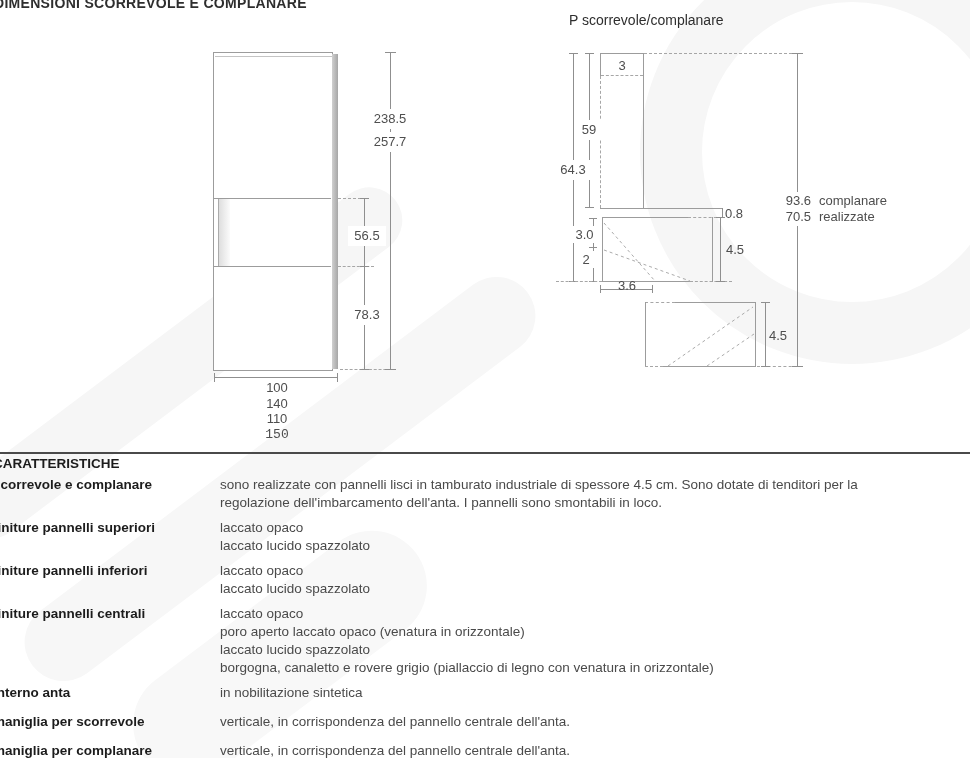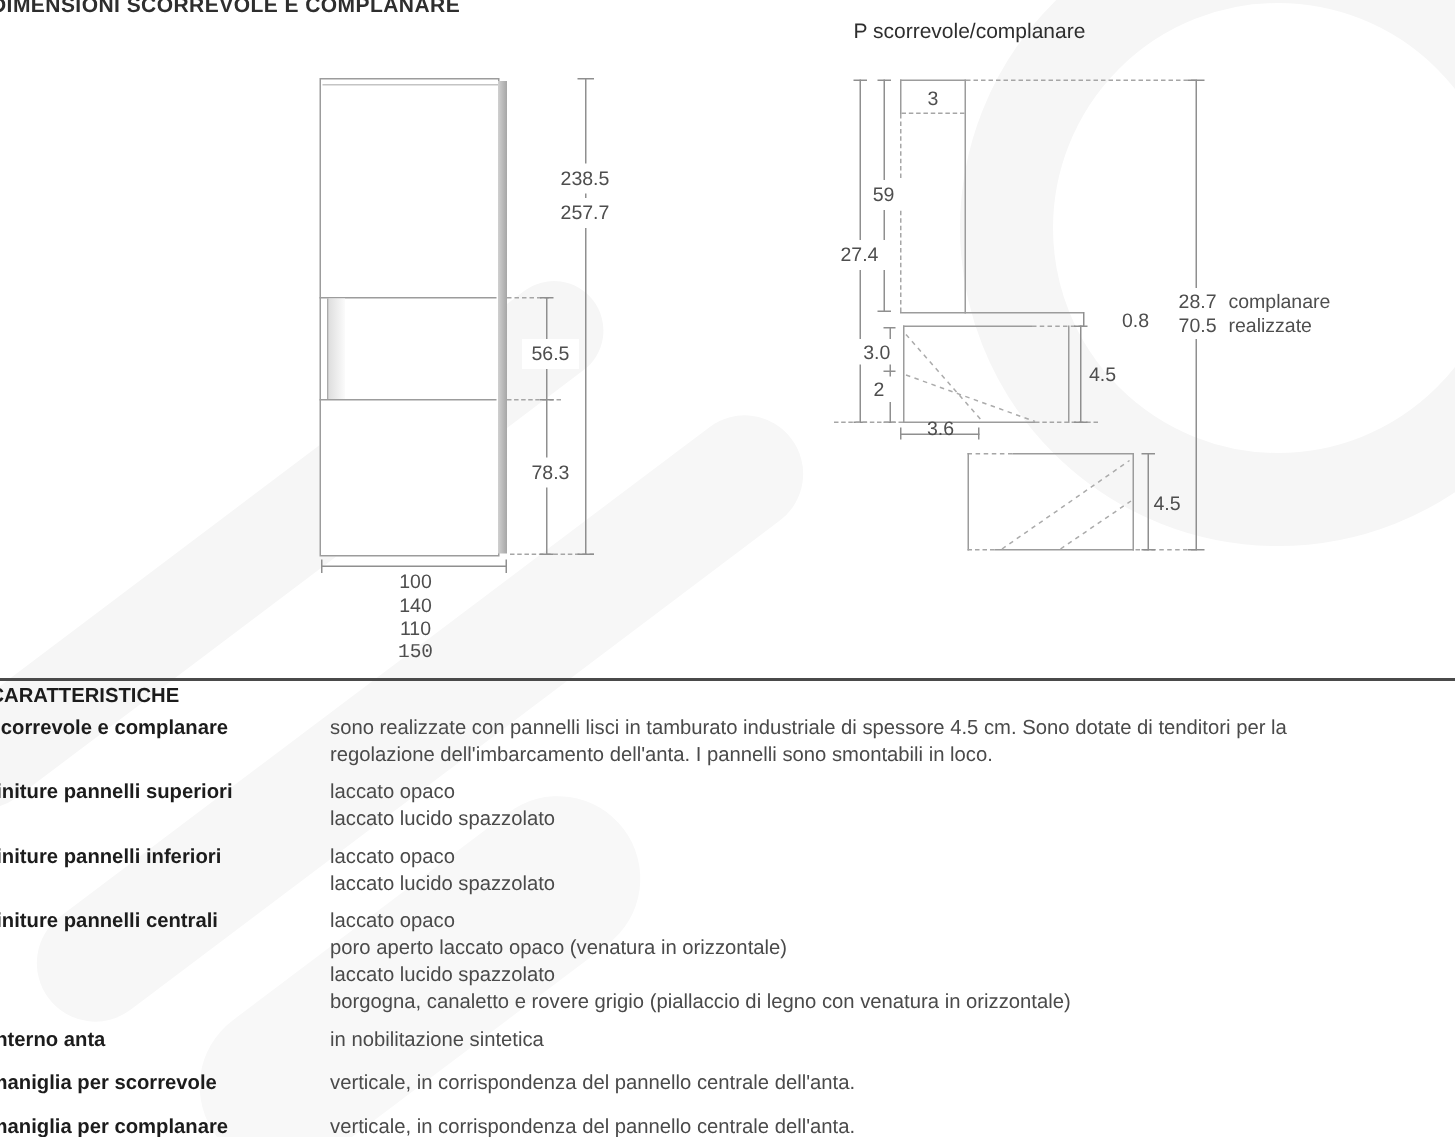--- a/index.html
+++ b/index.html
@@ -110,26 +110,26 @@
     <div class="hline" style="left:600px;top:208px;width:122px;"></div>
 
     <div class="vline-thin" style="left:589px;top:53px;height:155px;"></div>
     <div class="hline-thin" style="left:585px;top:53px;width:9px;"></div>
     <div class="hline-thin" style="left:585px;top:207px;width:9px;"></div>
     <div class="dim" style="left:575px;top:120px;width:28px;">59</div>
 
     <div class="vline-thin" style="left:573px;top:53px;height:229px;"></div>
     <div class="hline-thin" style="left:569px;top:53px;width:9px;"></div>
     <div class="hline-thin" style="left:569px;top:281px;width:9px;"></div>
-    <div class="dim" style="left:554px;top:160px;width:38px;">27.4</div>
+    <div class="dim" style="left:554px;top:160px;width:38px;">64.3</div>
 
     <div class="hdash" style="left:644px;top:53px;width:153px;"></div>
 
     <div class="vline-thin" style="left:722px;top:208px;height:10px;"></div>
-    <div class="dim nobg leftal" style="left:725px;top:204px;width:32px;margin-left:23px;">0.8</div>
+    <div class="dim nobg leftal" style="left:725px;top:204px;width:32px;">0.8</div>
 
     <div class="vline" style="left:602px;top:217px;height:65px;"></div>
     <div class="hline" style="left:602px;top:217px;width:86px;"></div>
     <div class="hdash" style="left:688px;top:217px;width:34px;"></div>
     <div class="vline" style="left:712px;top:217px;height:65px;"></div>
     <div class="hline" style="left:602px;top:281px;width:88px;"></div>
     <div class="hdash" style="left:690px;top:281px;width:42px;"></div>
 
     <div class="vline-thin" style="left:593px;top:218px;height:64px;"></div>
     <div class="hline-thin" style="left:589px;top:218px;width:8px;"></div>
@@ -161,21 +161,21 @@
     <div class="vline-thin" style="left:765px;top:302px;height:65px;"></div>
     <div class="hline-thin" style="left:761px;top:302px;width:9px;"></div>
     <div class="hline-thin" style="left:761px;top:366px;width:9px;"></div>
     <div class="dim nobg leftal" style="left:769px;top:326px;width:32px;">4.5</div>
 
     <div class="vline-thin" style="left:797px;top:53px;height:314px;"></div>
     <div class="hline-thin" style="left:792px;top:53px;width:11px;"></div>
     <div class="hline-thin" style="left:792px;top:366px;width:11px;"></div>
     <div class="totals">
       <div class="trow">
-        <span class="tnum">28.7</span>
+        <span class="tnum">93.6</span>
         <span>complanare</span>
       </div>
       <div class="trow">
         <span class="tnum">70.5</span>
         <span>realizzate</span>
       </div>
     </div>
 
     <svg class="overlay" width="970" height="758" viewBox="0 0 970 758">
       <line x1="604" y1="223" x2="655" y2="281" stroke="#ababab" stroke-width="1" stroke-dasharray="3,3"></line>

